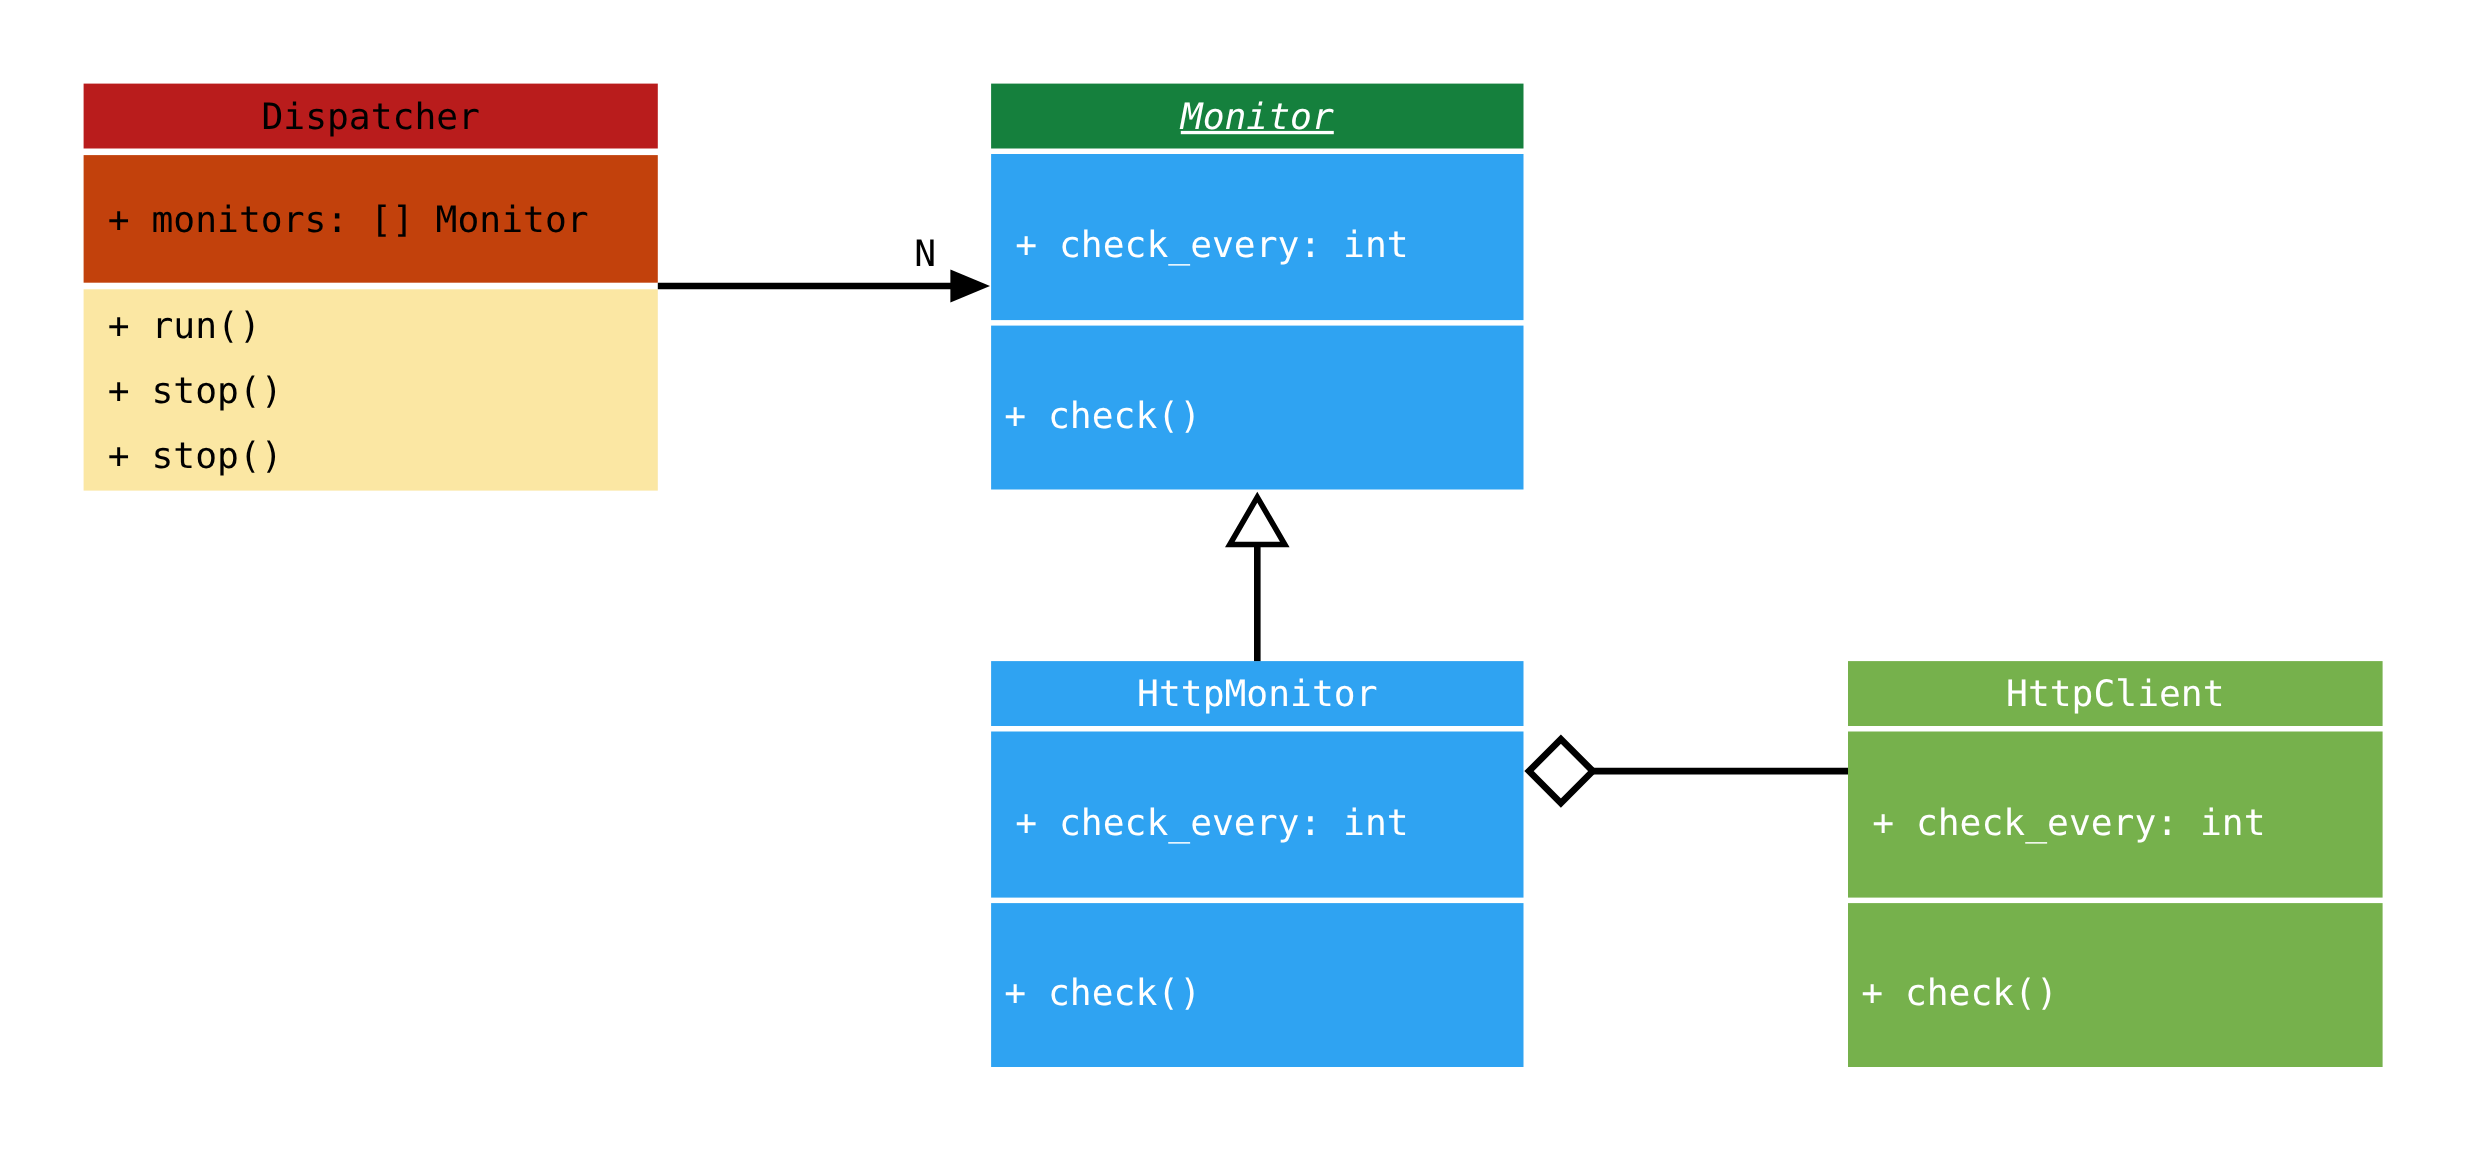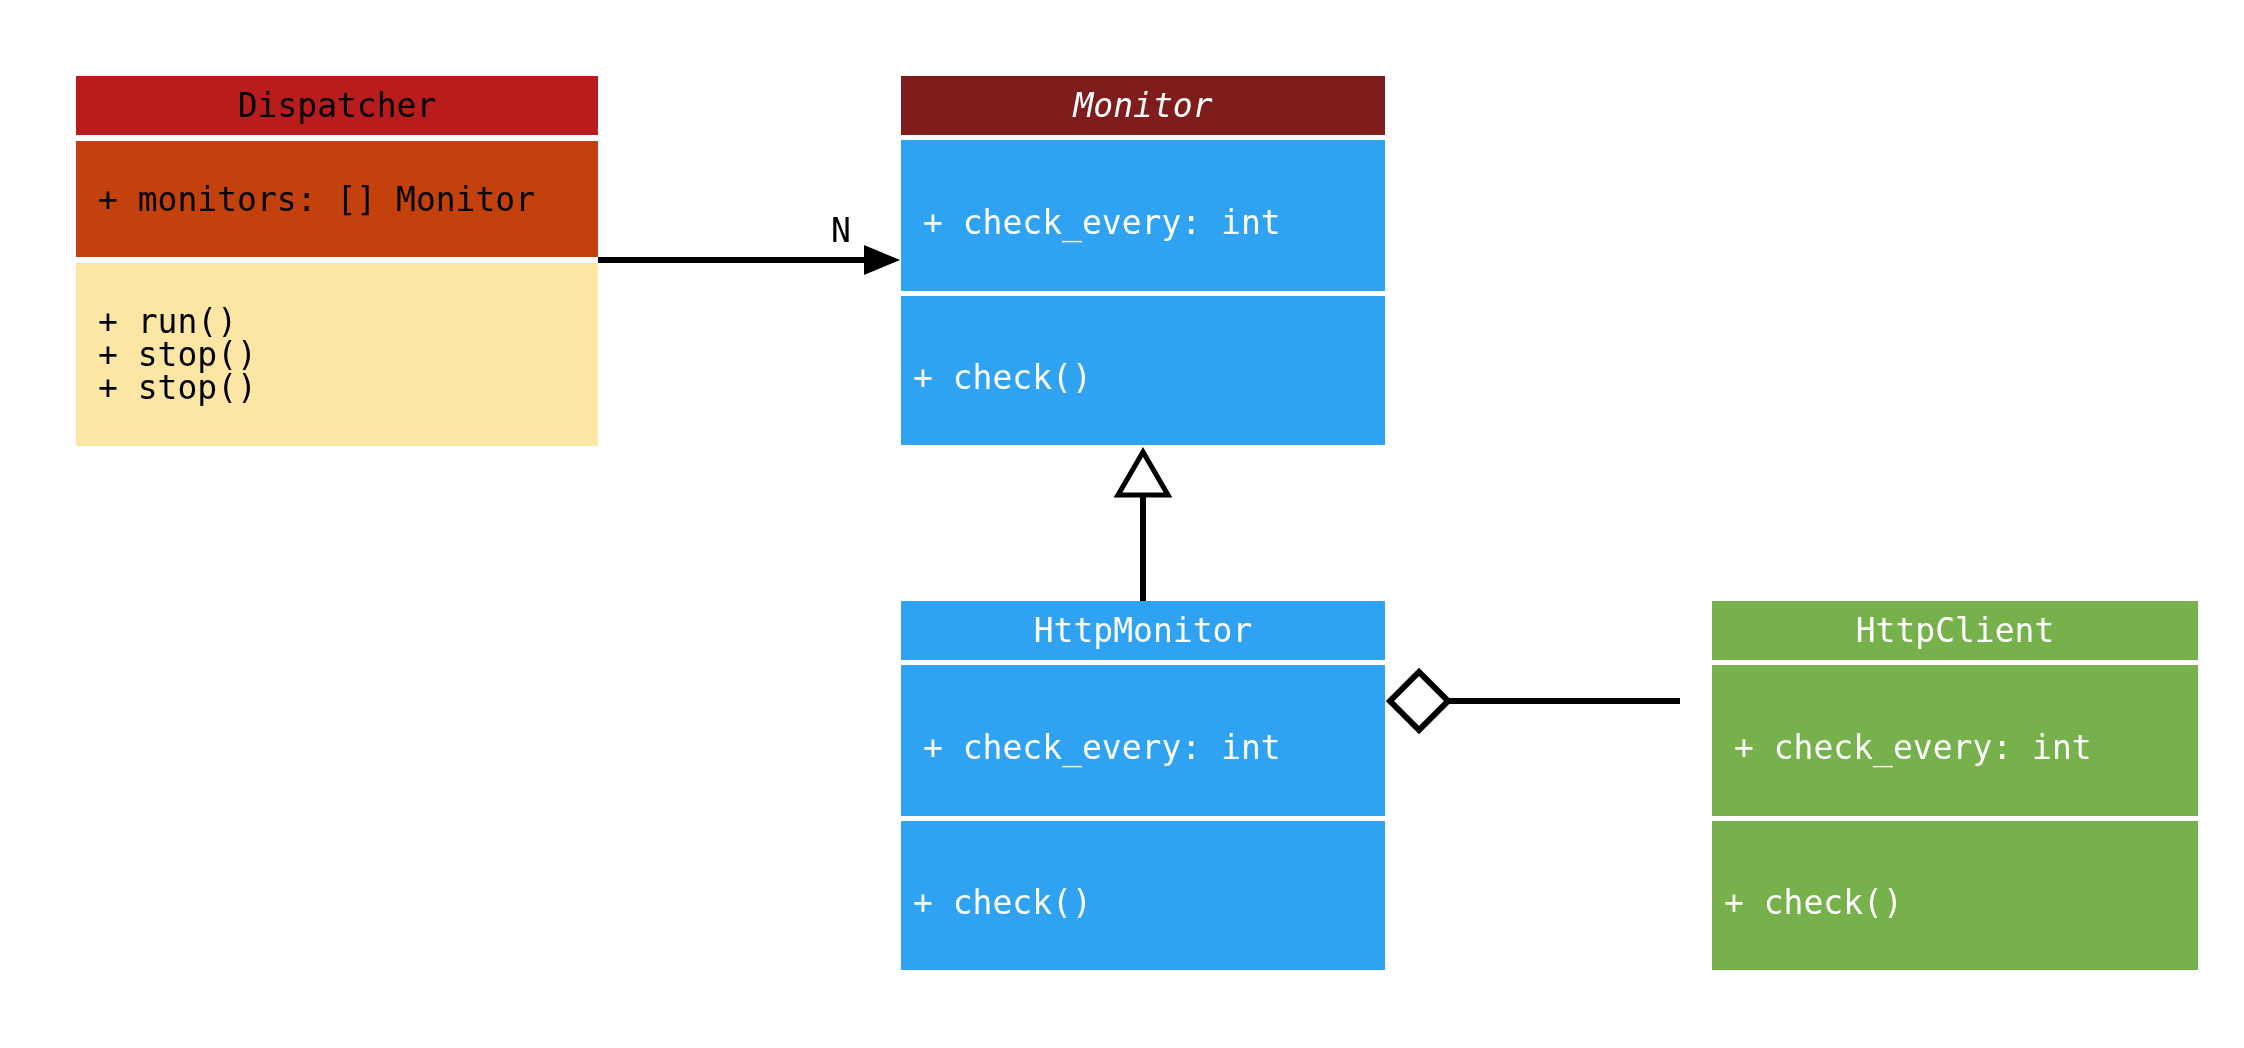--- a/index.html
+++ b/index.html
@@ -32,26 +32,26 @@
     justify-content: center;
     padding-left: 22px;
     line-height: 33px;
     white-space: pre;
   }
   .uml-section.bias { padding-top: 14px; box-sizing: border-box; }
 
   
   #box-dispatcher { left: 76px;  top: 76px;  width: 522px; height: 370px; }
   #box-dispatcher .attrs   { flex: 0 0 116px; margin-top: 6px; }
-  #box-dispatcher .methods { flex: 0 0 183px; margin-top: 6px; }
+  #box-dispatcher .methods { flex: 0 0 183px; margin-top: 6px; gap: 26px; }
 
   
   #box-monitor     { left: 901px;  top: 76px;  width: 484px; height: 369px; }
   #box-httpmonitor { left: 901px;  top: 601px; width: 484px; height: 314px; }
-  #box-httpclient  { left: 1680px; top: 601px; width: 486px; height: 369px; margin-left: 32px; }
+  #box-httpclient  { left: 1680px; top: 601px; width: 486px; height: 369px; }
   .row3 .attrs   { flex: 0 0 151px; margin-top: 5px; }
   .row3 .methods { flex: 0 0 149px; margin-top: 5px; padding-left: 12px; }
 
   .connector-layer {
     position: absolute;
     left: 0; top: 0;
     width: 2244px; height: 1048px;
     pointer-events: none;
   }
   .edge-label {
@@ -75,21 +75,21 @@
       <div>+ monitors: [] Monitor</div>
     </div>
     <div class="uml-section methods" style="background-color: rgb(251, 231, 163);">
       <div>+ run()</div>
       <div>+ stop()</div>
       <div>+ stop()</div>
     </div>
   </div>
 
   <div class="uml-class row3" id="box-monitor" style="color: rgb(255, 255, 255);">
-    <div class="uml-title abstract" style="background-color: #7f1d1d;">Monitor</div>
+    <div class="uml-title abstract" style="background-color: #15803d; text-decoration: underline;">Monitor</div>
     <div class="uml-section attrs bias" style="background-color: rgb(47, 163, 242);">
       <div>+ check_every: int</div>
     </div>
     <div class="uml-section methods bias" style="background-color: rgb(47, 163, 242);">
       <div>+ check()</div>
     </div>
   </div>
 
   <div class="uml-class row3" id="box-httpmonitor" style="color: rgb(255, 255, 255);">
     <div class="uml-title" style="background-color: rgb(47, 163, 242);">HttpMonitor</div>

